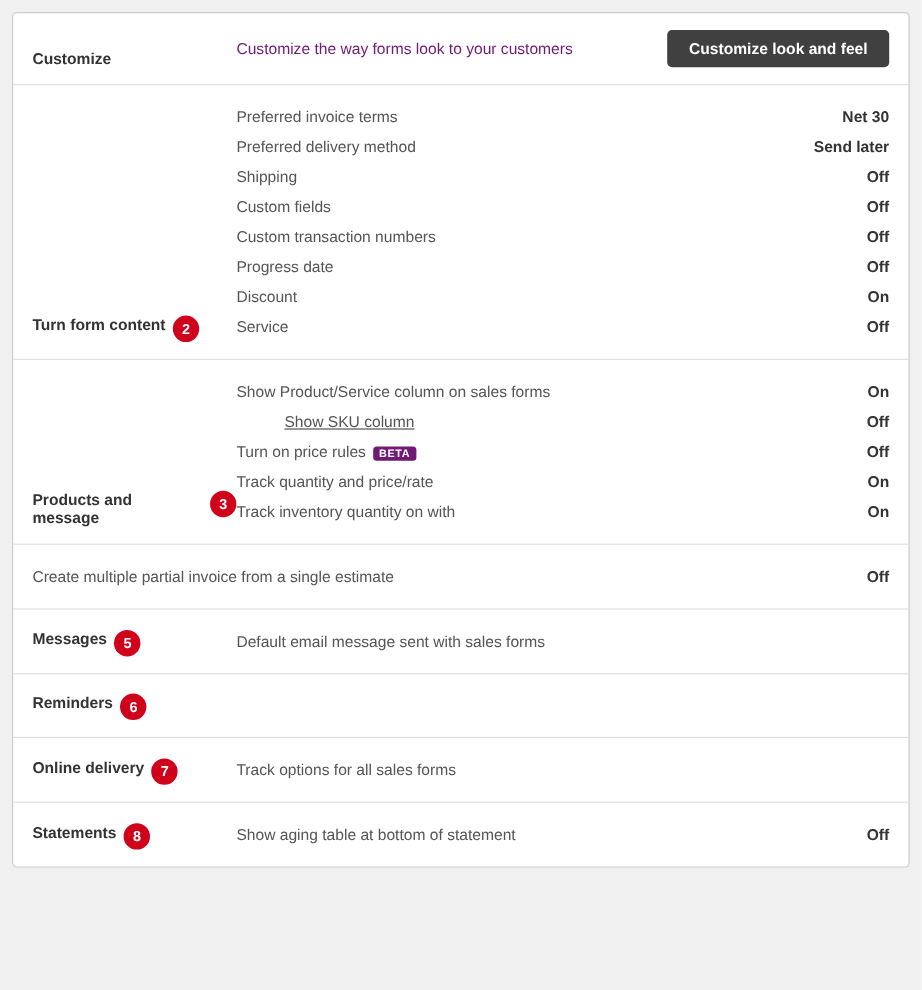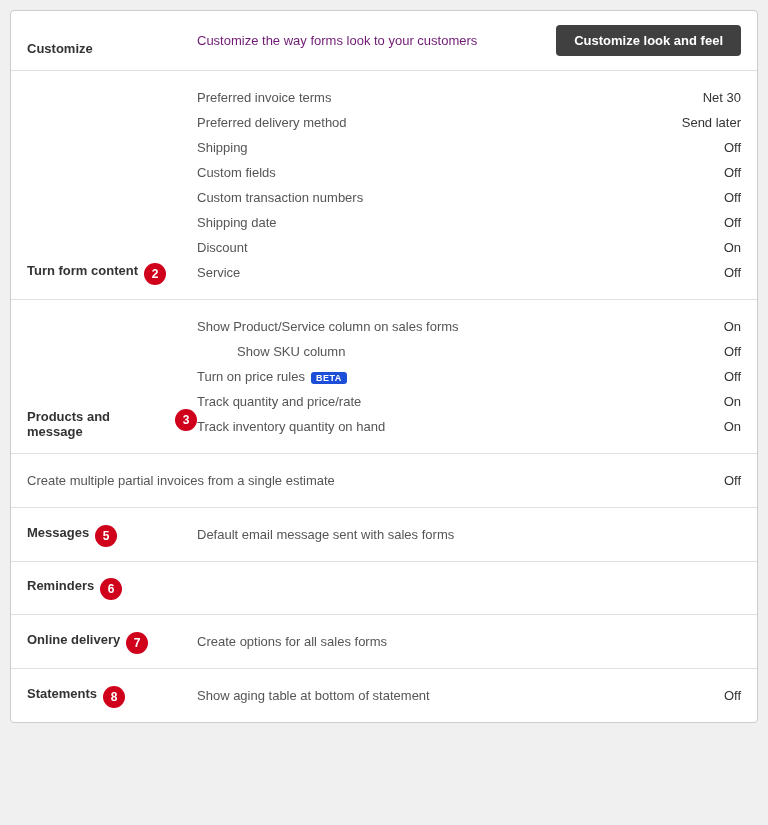--- a/index.html
+++ b/index.html
@@ -55,28 +55,28 @@
       font-size: 13px;
       color: #555;
     }
     .row-label {
       flex: 1;
       color: #555;
       font-size: 13px;
     }
     .row-value {
       font-size: 13px;
-      font-weight: 400;
+      font-weight: 700;
       color: #333;
       min-width: 80px;
       text-align: right;
     }
     .badge {
       display: inline-block;
-      background: #1d4ed8;
+      background: #701a75;
       color: #fff;
       font-size: 9px;
       font-weight: 700;
       padding: 1px 5px;
       border-radius: 3px;
       margin-left: 6px;
       vertical-align: middle;
       letter-spacing: 0.5px;
     }
     .customize-btn {
@@ -114,20 +114,21 @@
       font-size: 12px;
       font-weight: 700;
       flex-shrink: 0;
       margin-left: 2px;
     }
     .sub-row {
       padding-left: 20px;
     }
     .indent-label {
       padding-left: 20px;
+      text-decoration: underline;
     }
   </style>
 </head>
 <body>
 
 <div class="container">
 <div class="section">
       <div class="section-label">
         <span>Customize</span>
       </div>
@@ -158,21 +159,21 @@
         </div>
         <div class="row">
           <span class="row-label">Custom fields</span>
           <span class="row-value">Off</span>
         </div>
         <div class="row">
           <span class="row-label">Custom transaction numbers</span>
           <span class="row-value">Off</span>
         </div>
         <div class="row">
-          <span class="row-label">Shipping date</span>
+          <span class="row-label">Progress date</span>
           <span class="row-value">Off</span>
         </div>
         <div class="row">
           <span class="row-label">Discount</span>
           <span class="row-value">On</span>
         </div>
         <div class="row">
           <span class="row-label">Service</span>
           <span class="row-value">Off</span>
         </div>
@@ -194,29 +195,29 @@
         </div>
         <div class="row">
           <span class="row-label">Turn on price rules<span class="badge">BETA</span></span>
           <span class="row-value">Off</span>
         </div>
         <div class="row">
           <span class="row-label">Track quantity and price/rate</span>
           <span class="row-value">On</span>
         </div>
         <div class="row">
-          <span class="row-label">Track inventory quantity on hand</span>
-          <span class="row-value">On</span>
-        </div>
-      </div>
-    </div>
-    <div class="section">
-      <div class="section-content">
-        <div class="row">
-          <span class="row-label">Create multiple partial invoices from a single estimate</span>
+          <span class="row-label">Track inventory quantity on with</span>
+          <span class="row-value">On</span>
+        </div>
+      </div>
+    </div>
+    <div class="section">
+      <div class="section-content">
+        <div class="row">
+          <span class="row-label">Create multiple partial invoice from a single estimate</span>
           <span class="row-value">Off</span>
         </div>
       </div>
     </div>
     <div class="section">
       <div class="section-label">
         <span>Messages</span>
         <span class="number-badge">5</span>
       </div>
       <div class="section-content">
@@ -231,21 +232,21 @@
         <span class="number-badge">6</span>
       </div>
     </div>
     <div class="section">
       <div class="section-label">
         <span>Online delivery</span>
         <span class="number-badge">7</span>
       </div>
       <div class="section-content">
         <div class="row">
-          <span class="row-label">Create options for all sales forms</span>
+          <span class="row-label">Track options for all sales forms</span>
         </div>
       </div>
     </div>
     <div class="section">
       <div class="section-label">
         <span>Statements</span>
         <span class="number-badge">8</span>
       </div>
       <div class="section-content">
         <div class="row">

